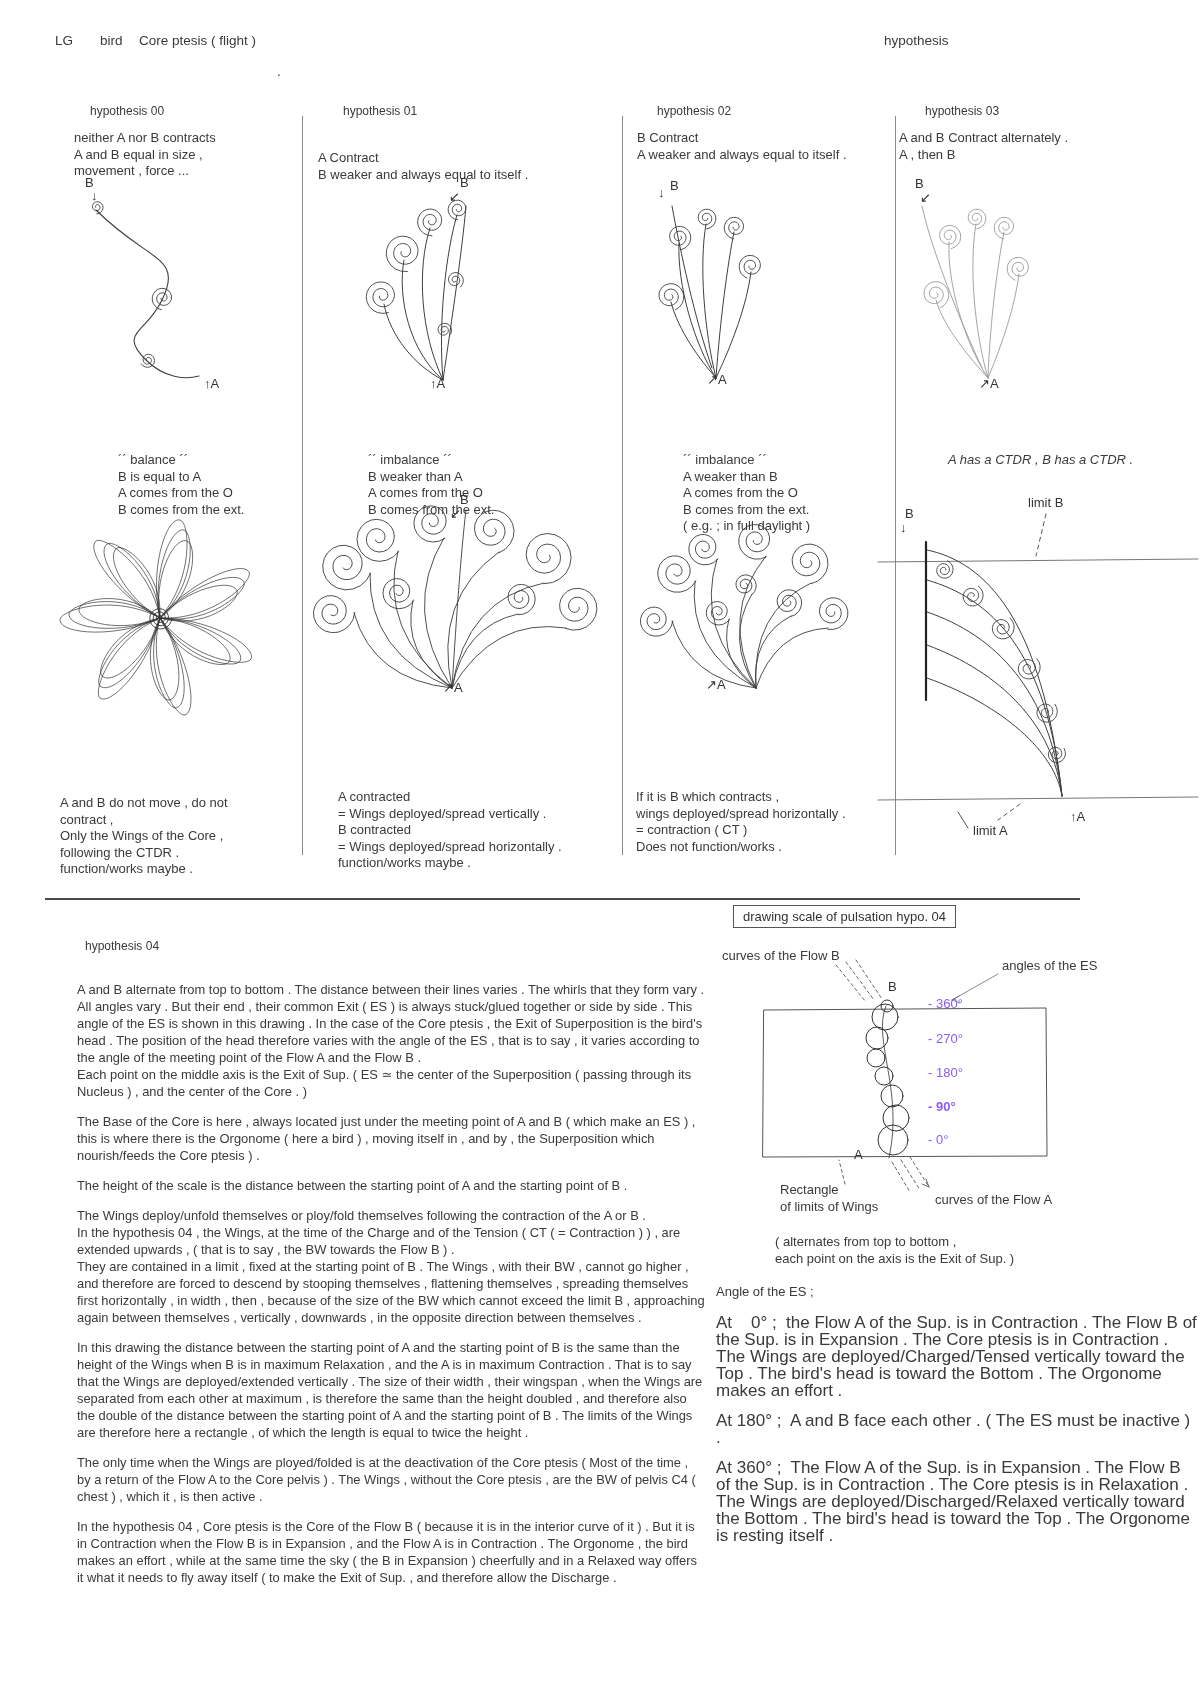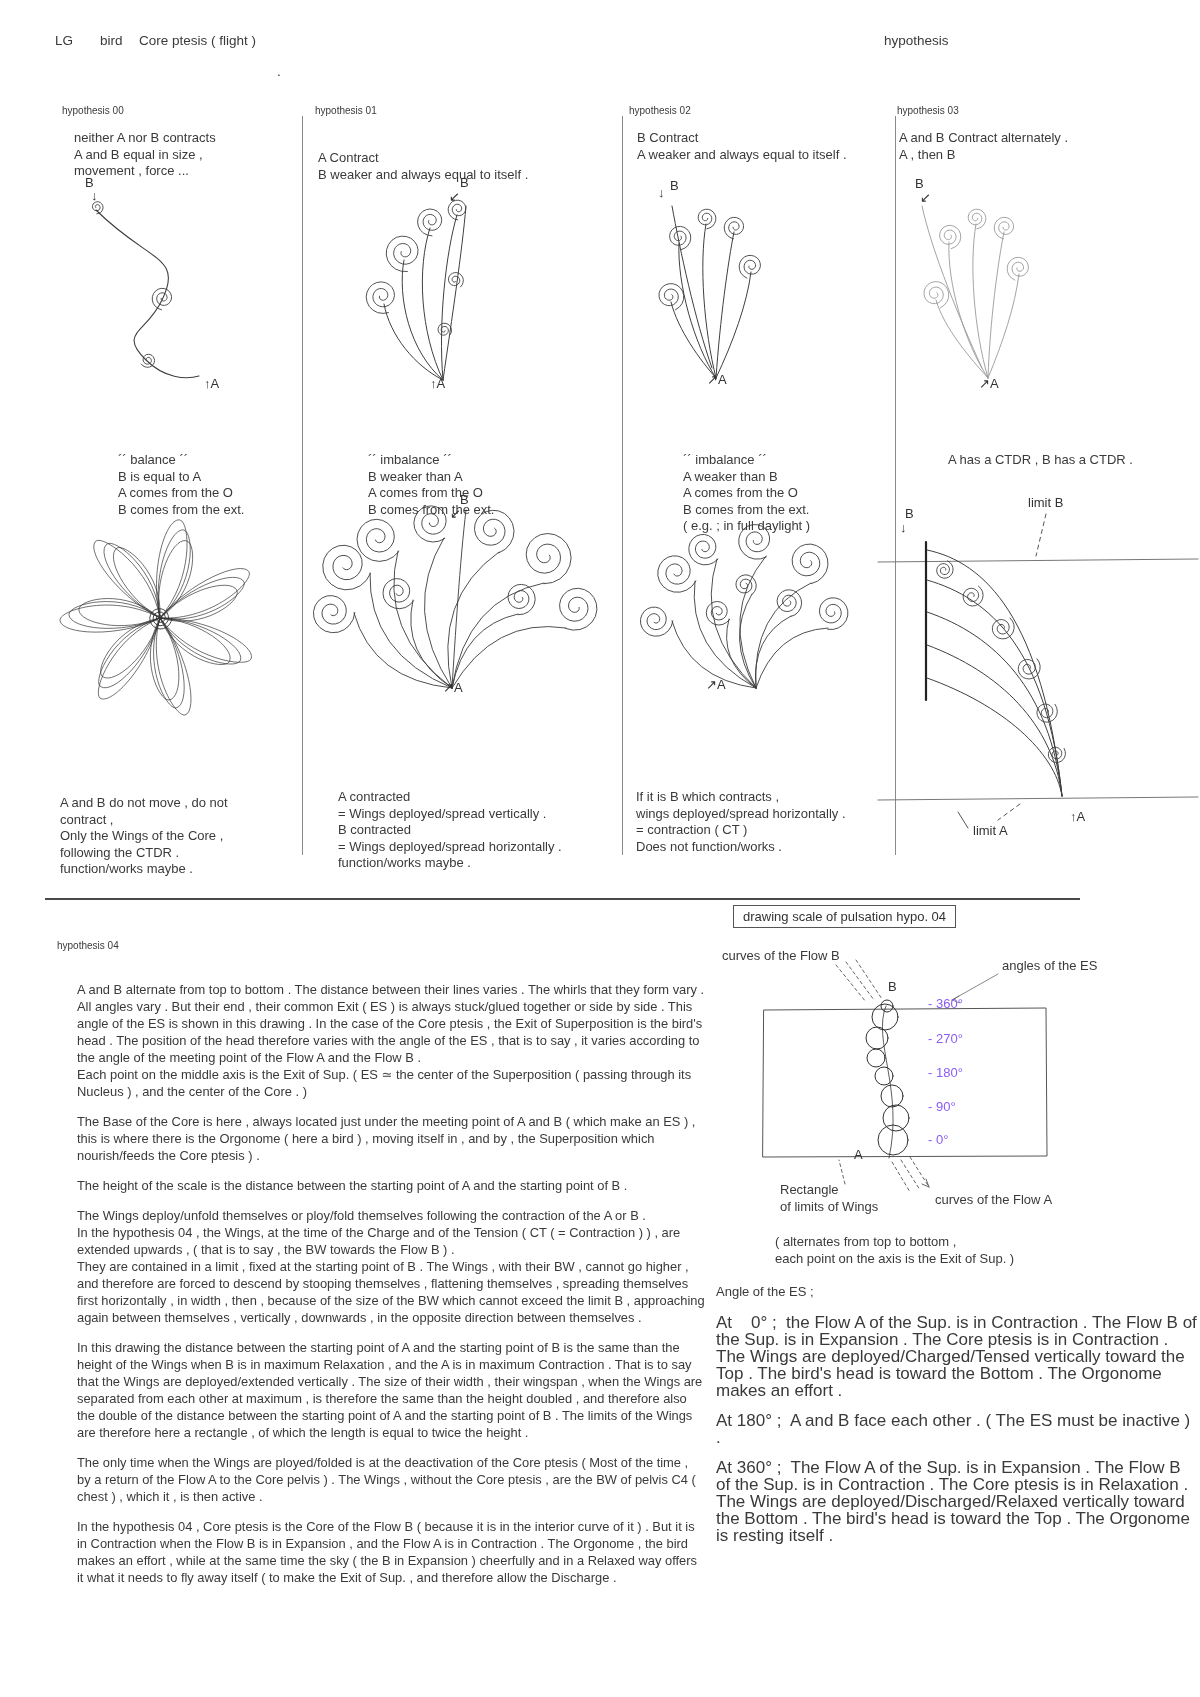--- a/index.html
+++ b/index.html
@@ -1,20 +1,20 @@
 <!DOCTYPE html>
 <html><head>
 <meta charset="utf-8">
 <style>
   html,body{margin:0;padding:0;background:#fff;}
   .page{position:relative;width:1200px;height:1697px;background:#fff;
         font-family:"Liberation Sans",sans-serif;color:#3a3a3a;overflow:hidden;}
   .t{position:absolute;font-size:13px;line-height:16.6px;white-space:pre-line;}
   .hdr{position:absolute;font-size:13.5px;white-space:pre;}
-  .title{font-size:10px;}
+  .title{font-size:12px;margin-left:28px;}
   .lbl{position:absolute;font-size:13px;color:#333;white-space:pre;line-height:14px;}
   .vdiv{position:absolute;width:1px;background:#8a8a8a;}
   .hdiv{position:absolute;height:2px;background:#4a4a4a;}
   .boxlbl{position:absolute;border:1.3px solid #555;font-size:13px;padding:3px 9px;white-space:nowrap;color:#333;}
   #art{position:absolute;left:0;top:0;pointer-events:none;}
   .paras p{margin:0 0 13px 0;}
   #h04-paras{position:absolute;left:77px;top:981px;width:628px;font-size:12.9px;line-height:17px;white-space:pre-line;}
   #angle-paras{position:absolute;left:716px;top:1314px;width:482px;font-size:17px;line-height:17px;white-space:pre-line;}
   .deg{position:absolute;font-size:13px;color:#8b5cf6;white-space:pre;}
 </style>
@@ -221,21 +221,21 @@
 A comes from the O
 B comes from the ext.
 ( e.g. ; in full daylight )</div>
       <div class="t" style="left: 636px; top: 789px;">If it is B which contracts ,
 wings deployed/spread horizontally .
 = contraction ( CT )
 Does not function/works .</div>
       <div class="t title" style="left: 897px; top: 103px;">hypothesis 03</div>
       <div class="t" style="left: 899px; top: 130px;">A and B Contract alternately .
 A , then B</div>
-      <div class="t" style="left: 948px; top: 452px;">A has a CTDR , B has a CTDR .</div>
+      <div class="t" style="left: 948px; top: 452px; font-style: italic;">A has a CTDR , B has a CTDR .</div>
     </div>
 
   <div id="labels">
       <span class="lbl" style="left: 85px; top: 176px;">B</span>
       <span class="lbl" style="left: 91px; top: 189px;">↓</span>
       <span class="lbl" style="left: 204px; top: 377px;">↑A</span>
       <span class="lbl" style="left: 460px; top: 176px;">B</span>
       <span class="lbl" style="left: 449px; top: 190px;">↙</span>
       <span class="lbl" style="left: 430px; top: 377px;">↑A</span>
       <span class="lbl" style="left: 658px; top: 186px;">↓</span>
@@ -265,21 +265,21 @@
 In the hypothesis 04 , the Wings, at the time of the Charge and of the Tension ( CT ( = Contraction ) ) , are extended upwards , ( that is to say , the BW towards the Flow B ) .
 They are contained in a limit , fixed at the starting point of B . The Wings , with their BW , cannot go higher , and therefore are forced to descend by stooping themselves , flattening themselves , spreading themselves first horizontally , in width , then , because of the size of the BW which cannot exceed the limit B , approaching again between themselves , vertically , downwards , in the opposite direction between themselves .</p><p>In this drawing the distance between the starting point of A and the starting point of B is the same than the height of the Wings when B is in maximum Relaxation , and the A is in maximum Contraction . That is to say that the Wings are deployed/extended vertically . The size of their width , their wingspan , when the Wings are separated from each other at maximum , is therefore the same than the  height doubled , and therefore also the double of the distance between the starting point of A and the starting point of B . The limits of the Wings are therefore here a rectangle , of which the length is equal to twice the height .</p><p>The only time when the Wings are ployed/folded is at the deactivation of the Core ptesis ( Most of the time , by a return of the Flow A to the Core pelvis ) . The Wings , without the Core ptesis , are the BW of pelvis C4 ( chest ) , which it , is then active .</p><p>In the hypothesis 04 , Core ptesis is the Core of the Flow B ( because it is in the interior curve of it ) . But it is in Contraction when the Flow B is in Expansion , and the Flow A is in Contraction . The Orgonome , the bird makes an effort , while at the same time the sky ( the B in Expansion ) cheerfully and in a Relaxed way offers it what it needs to fly away itself ( to make the Exit of Sup. , and therefore allow the Discharge .</p></div>
 
   <div class="boxlbl" style="left:733px;top:905px">drawing scale of pulsation hypo. 04</div>
   <div class="t" style="left:722px;top:948px">curves of the Flow B</div>
   <div class="t" style="left:1002px;top:958px">angles of the ES</div>
   <div id="degrees">
       <span class="deg" style="left: 928px; top: 996px;">- 360°</span>
       <span class="deg" style="left: 928px; top: 1031px;">- 270°</span>
       <span class="deg" style="left: 928px; top: 1065px;">- 180°</span>
-      <span class="deg" style="left: 928px; top: 1099px;">- 90°</span>
+      <span class="deg" style="left: 928px; top: 1099px; font-weight: bold;">- 90°</span>
       <span class="deg" style="left: 928px; top: 1132px;">- 0°</span>
     </div>
   <div class="t" style="left:780px;top:1182px">Rectangle
 of limits of Wings</div>
   <div class="t" style="left:935px;top:1192px">curves of the Flow A</div>
   <div class="t" style="left:775px;top:1234px">( alternates from top to bottom ,
 each point on the axis is the Exit of Sup. )</div>
   <div class="t" style="left:716px;top:1284px">Angle of the ES ;</div>
   <div id="angle-paras" class="paras"><p>At&nbsp;&nbsp;&nbsp;&nbsp;0° ;&nbsp; the Flow A of the Sup. is in Contraction . The Flow B of the Sup. is in Expansion . The Core ptesis is in Contraction . The Wings are deployed/Charged/Tensed vertically toward the Top . The bird's head is toward the Bottom . The Orgonome makes an effort .</p><p>At 180° ;&nbsp; A and B face each other . ( The ES must be inactive ) .</p><p>At 360° ;&nbsp; The Flow A of the Sup. is in Expansion . The Flow B of the Sup. is in Contraction . The Core ptesis is in Relaxation . The Wings are deployed/Discharged/Relaxed vertically toward the Bottom . The bird's head is toward the Top . The Orgonome is resting itself .</p></div>
 

